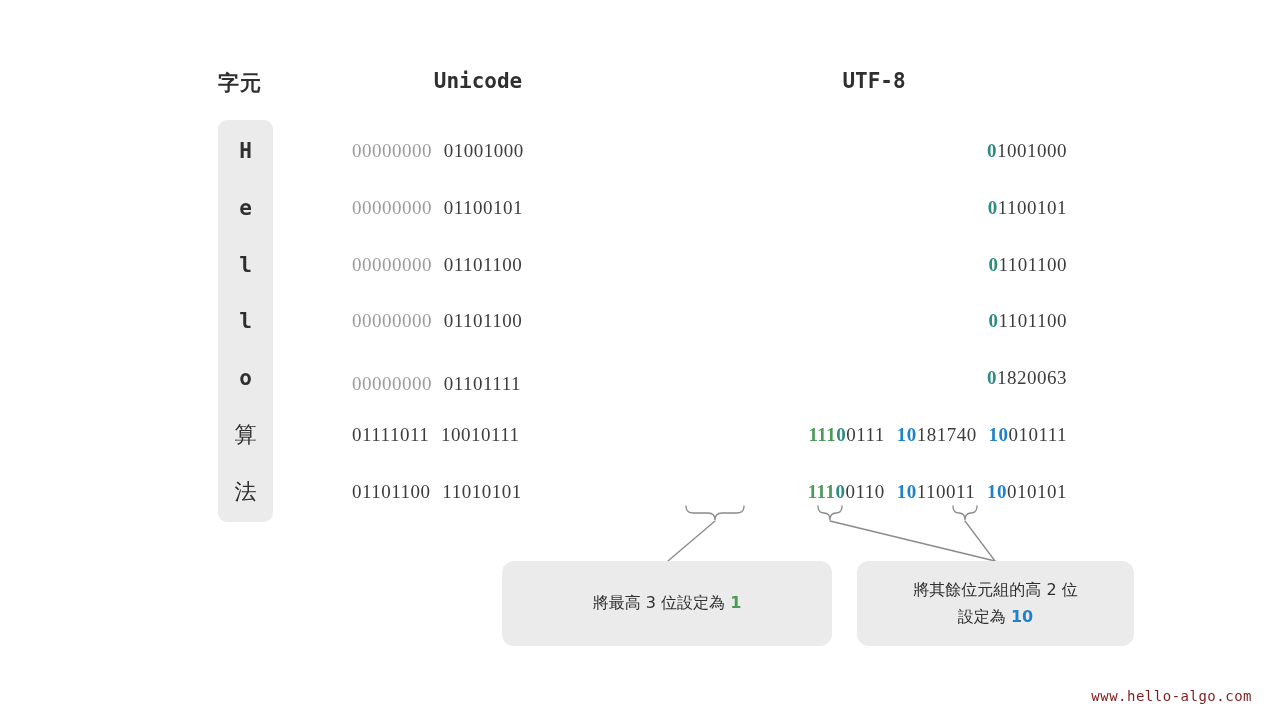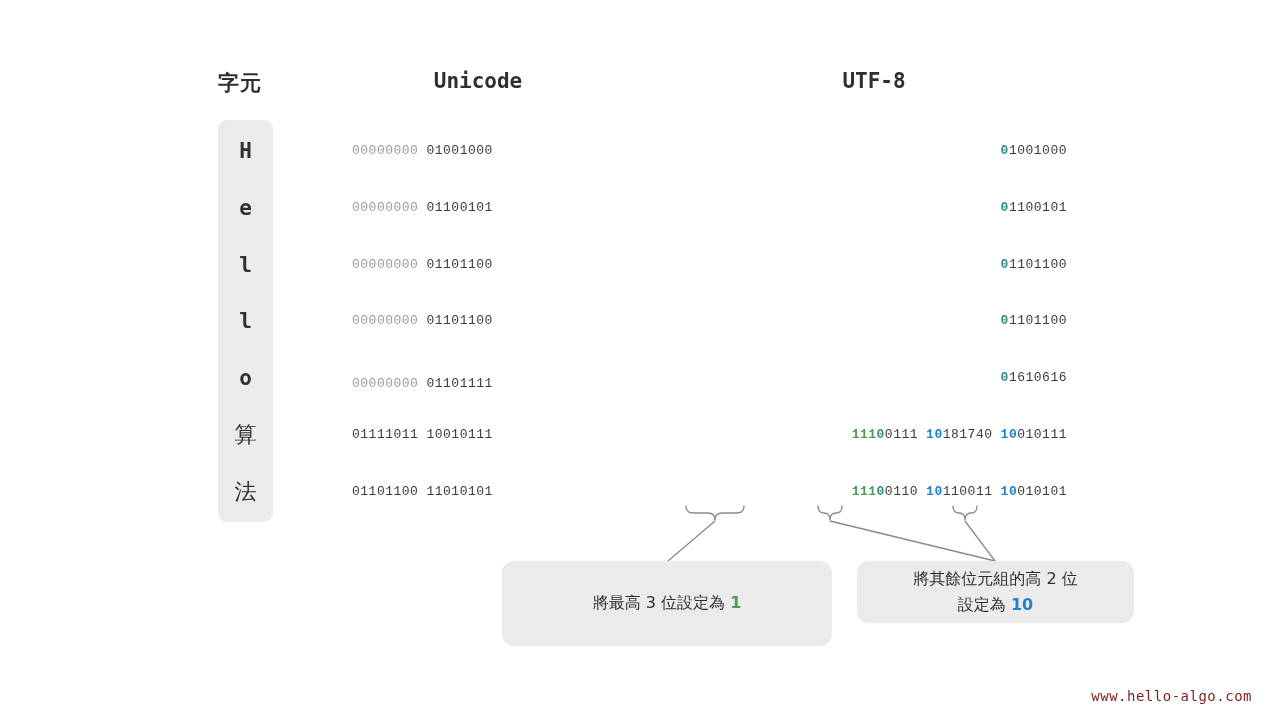--- a/index.html
+++ b/index.html
@@ -78,22 +78,22 @@
     font-family: "DejaVu Sans", "Liberation Sans", sans-serif;
     font-weight: normal;
     font-size: 22px;
   }
 
   
   .bin {
     position: absolute;
     height: 28px;
     line-height: 28px;
-    font-family: Liberation Mono, monospace;
-    font-size: 13px;
+    font-family: Liberation Serif, serif;
+    font-size: 19px;
     letter-spacing: 0.5px;
     white-space: pre;
     color: #3c3c3c;
   }
   .bin-unicode {
     left: 352px;
   }
   .bin-utf8 {
     right: 213px;
     text-align: right;
@@ -133,21 +133,21 @@
   #callout-1 {
     left: 502px;
     top: 561px;
     width: 330px;
     height: 85px;
   }
   #callout-2 {
     left: 857px;
     top: 561px;
     width: 277px;
-    height: 62px;
+    height: 85px;
   }
   .callout .line { white-space: nowrap; }
 
   
   #watermark {
     position: absolute;
     right: 28px;
     bottom: 16px;
     font-family: "DejaVu Sans Mono", "Liberation Mono", monospace;
     font-size: 14px;
@@ -177,21 +177,21 @@
   <div id="rows-layer">
       <div class="bin bin-unicode" style="top: 137px;"><span class="dim">00000000</span><span class="gap"> </span><span>01001000</span></div>
       <div class="bin bin-utf8" style="top: 137px;"><span><span class="hl-teal">0</span><span>1001000</span></span></div>
       <div class="bin bin-unicode" style="top: 193.8px;"><span class="dim">00000000</span><span class="gap"> </span><span>01100101</span></div>
       <div class="bin bin-utf8" style="top: 193.8px;"><span><span class="hl-teal">0</span><span>1100101</span></span></div>
       <div class="bin bin-unicode" style="top: 250.6px;"><span class="dim">00000000</span><span class="gap"> </span><span>01101100</span></div>
       <div class="bin bin-utf8" style="top: 250.6px;"><span><span class="hl-teal">0</span><span>1101100</span></span></div>
       <div class="bin bin-unicode" style="top: 307.4px;"><span class="dim">00000000</span><span class="gap"> </span><span>01101100</span></div>
       <div class="bin bin-utf8" style="top: 307.4px;"><span><span class="hl-teal">0</span><span>1101100</span></span></div>
       <div class="bin bin-unicode" style="top: 370px;"><span class="dim">00000000</span><span class="gap"> </span><span>01101111</span></div>
-      <div class="bin bin-utf8" style="top: 364.2px;"><span><span class="hl-teal">0</span><span>1610616</span></span></div>
+      <div class="bin bin-utf8" style="top: 364.2px;"><span><span class="hl-teal">0</span><span>1820063</span></span></div>
       <div class="bin bin-unicode" style="top: 421px;"><span>01111011</span><span class="gap"> </span><span>10010111</span></div>
       <div class="bin bin-utf8" style="top: 421px;"><span><span class="hl-green">111</span><span class="hl-teal">0</span><span>0111</span></span><span class="gap"> </span><span><span class="hl-blue">10</span><span>181740</span></span><span class="gap"> </span><span><span class="hl-blue">10</span><span>010111</span></span></div>
       <div class="bin bin-unicode" style="top: 477.8px;"><span>01101100</span><span class="gap"> </span><span>11010101</span></div>
       <div class="bin bin-utf8" style="top: 477.8px;"><span><span class="hl-green">111</span><span class="hl-teal">0</span><span>0110</span></span><span class="gap"> </span><span><span class="hl-blue">10</span><span>110011</span></span><span class="gap"> </span><span><span class="hl-blue">10</span><span>010101</span></span></div>
     </div>
 
   <svg id="connectors" viewBox="0 0 1280 720">
     <g fill="none" stroke="#8a8a8a" stroke-width="1.3" stroke-linecap="round">
 
       <path d="M686,506 q0,7 7,7 L708,513 q7,0 7,7 q0,-7 7,-7 L737,513 q7,0 7,-7"></path>

